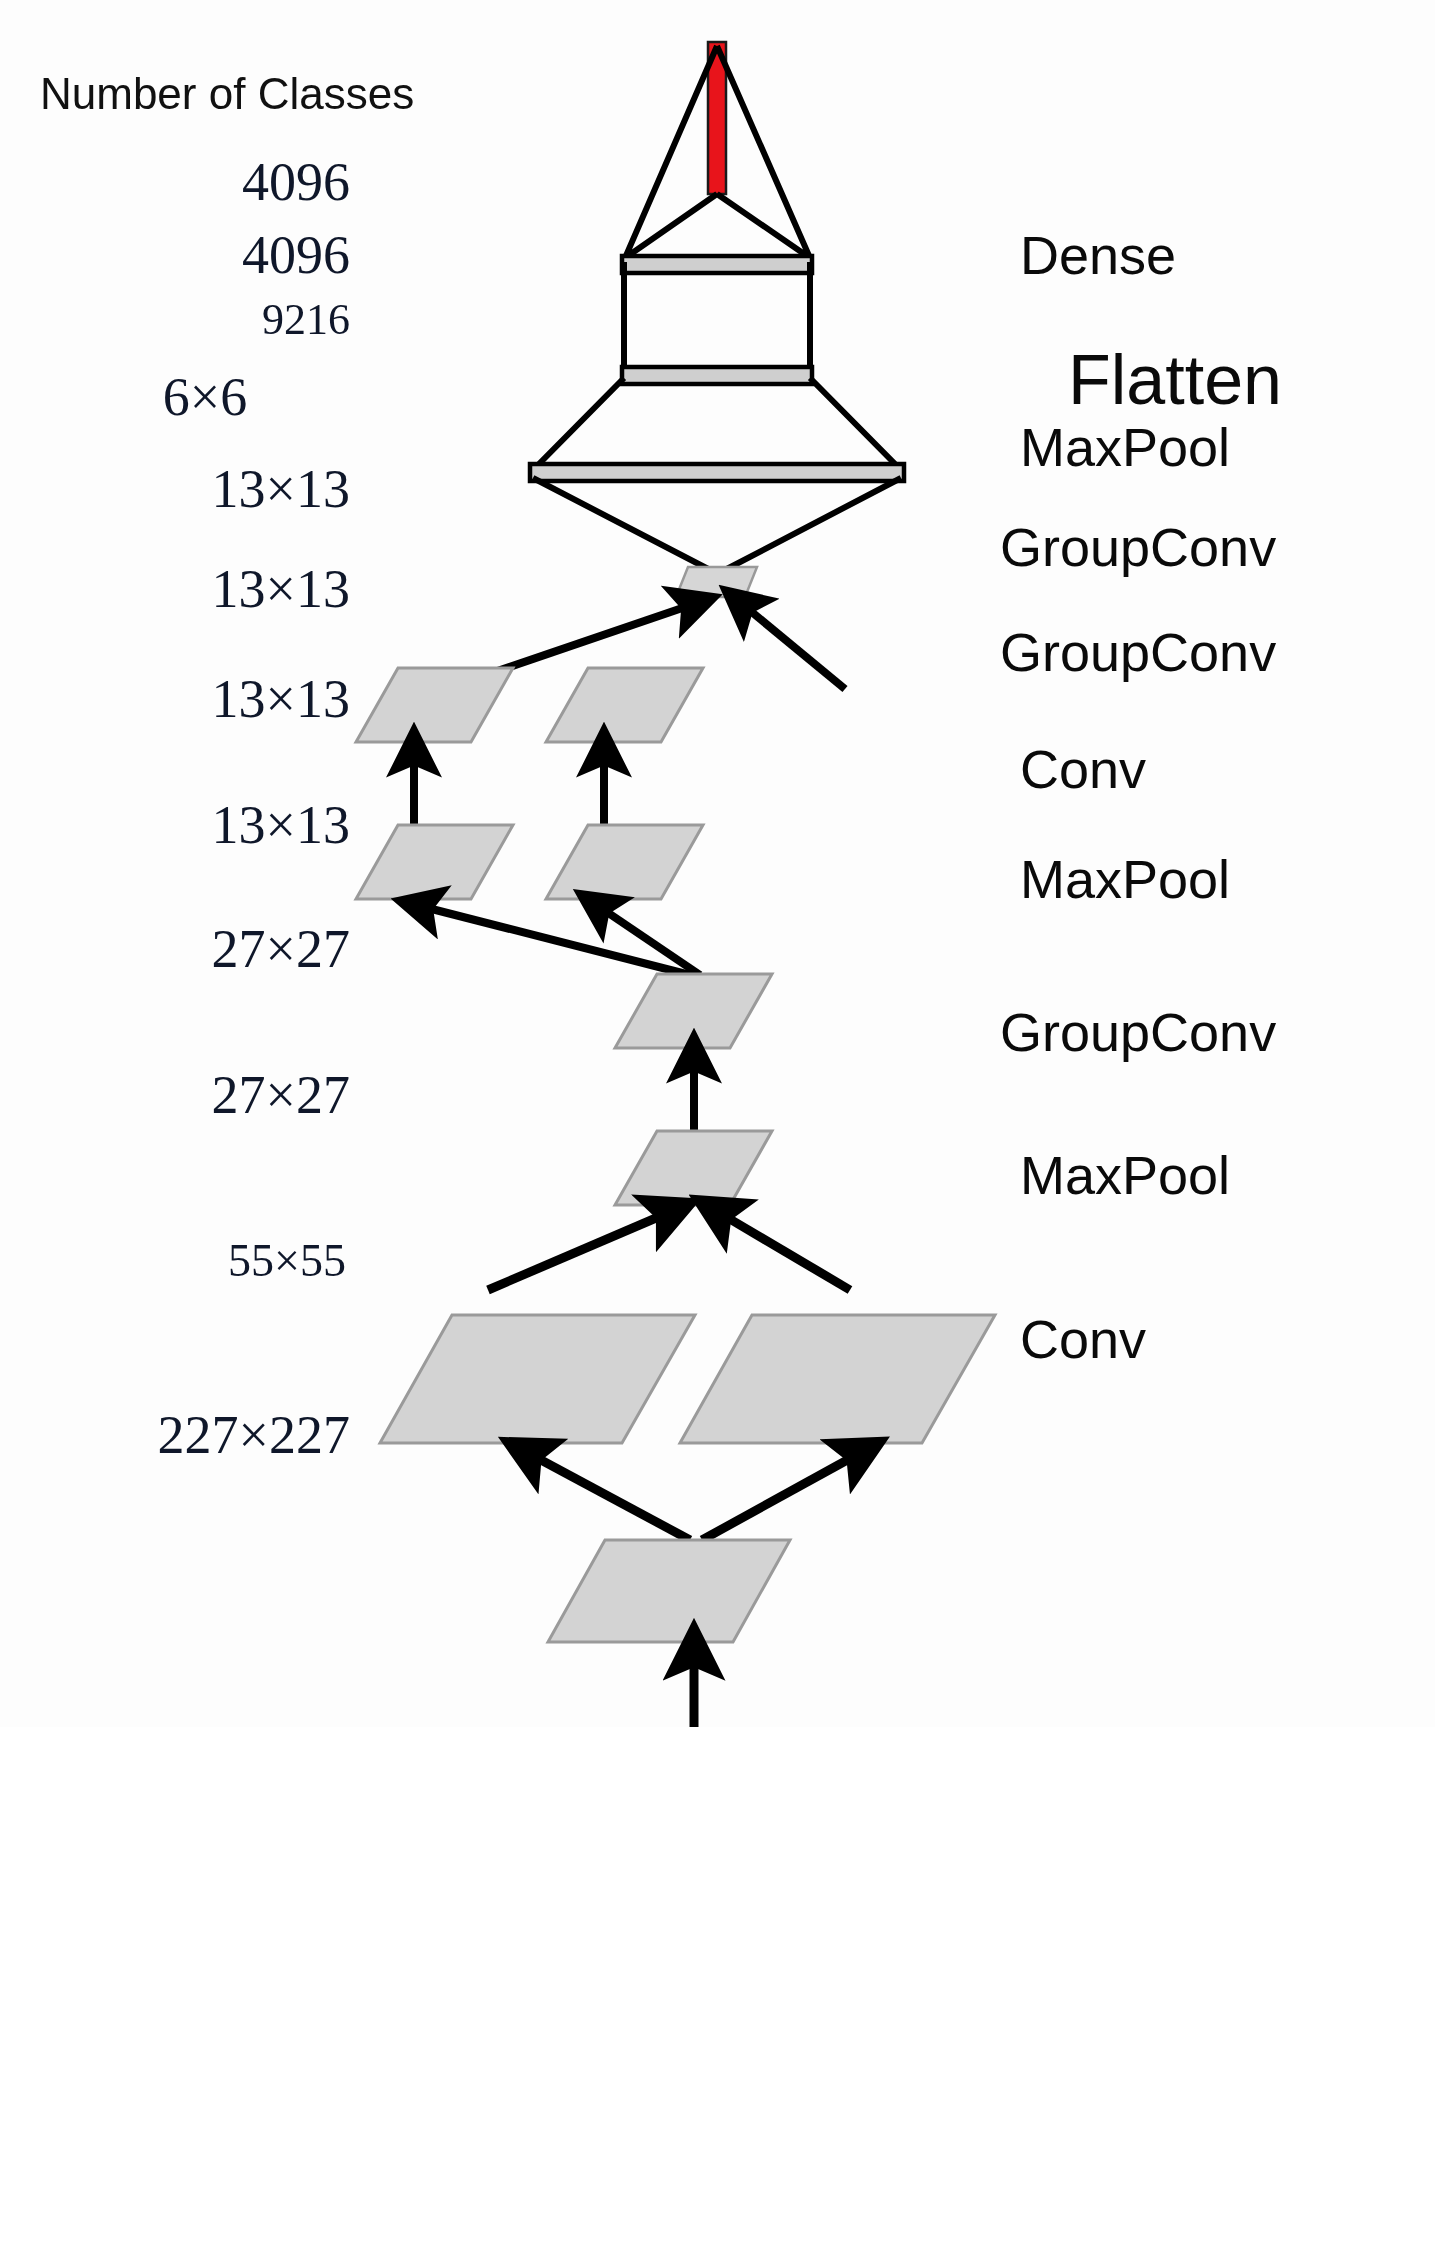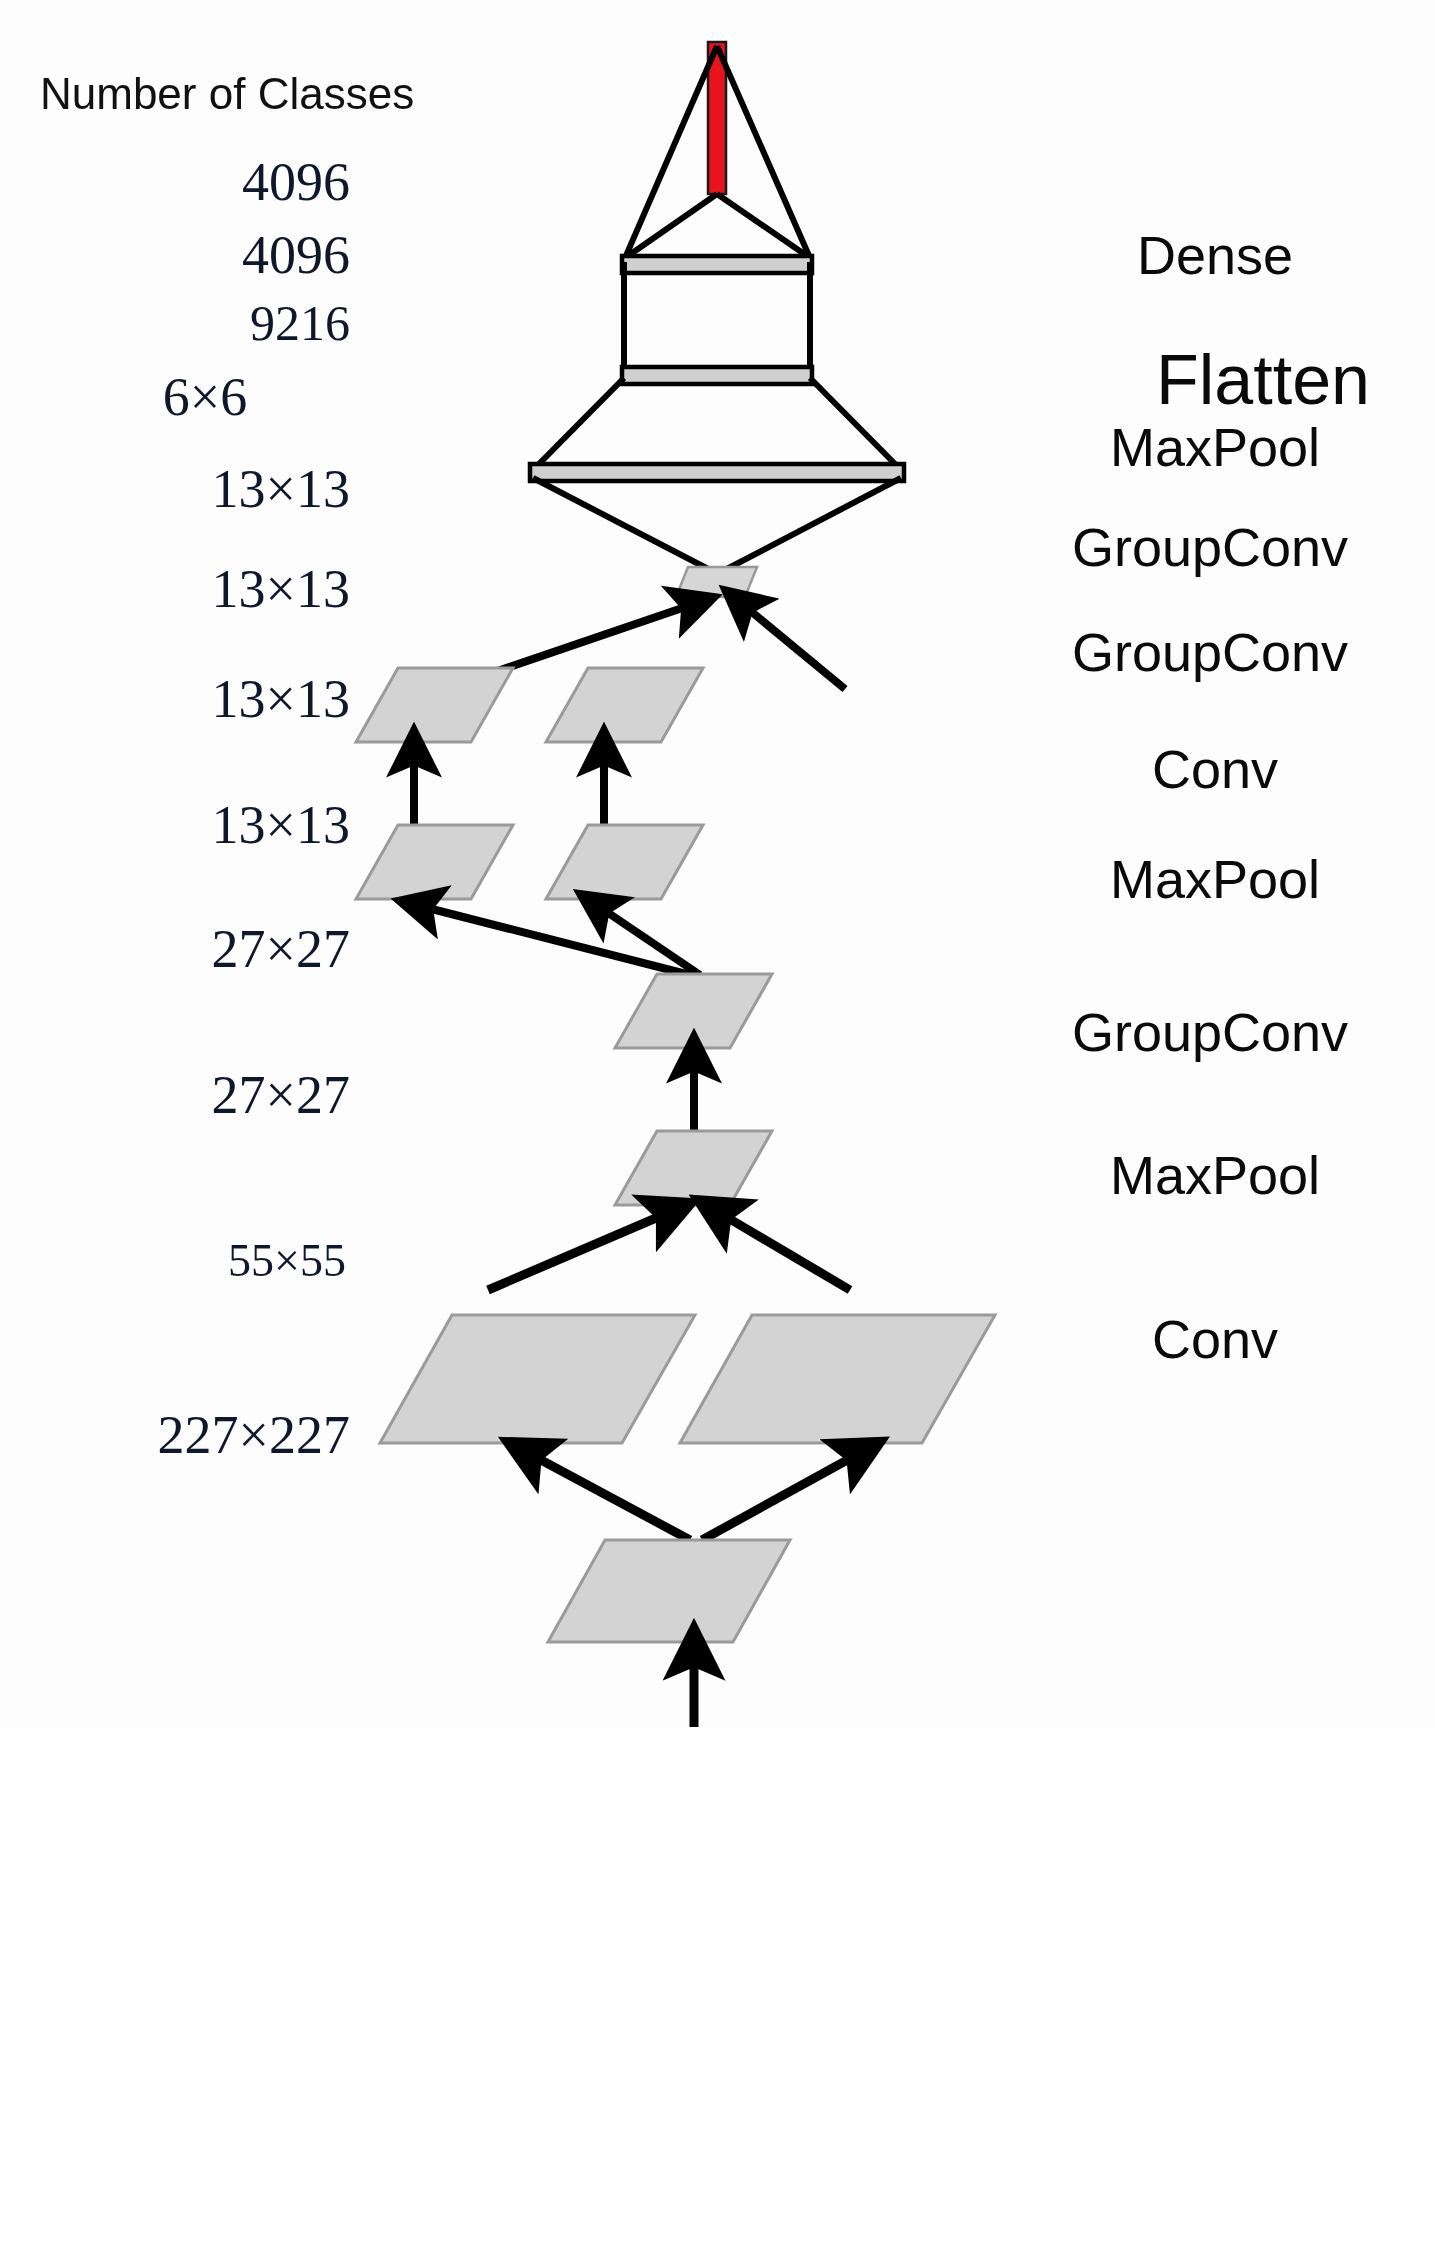--- a/index.html
+++ b/index.html
@@ -27,21 +27,20 @@
     font-family: "Liberation Serif", serif;
     color: #0f172a;
     text-align: right;
     white-space: nowrap;
     line-height: 1;
   }
   .label-right {
     position: absolute;
     font-family: "Liberation Sans", sans-serif;
     color: #0a0a0a;
-    text-align: center;
     white-space: nowrap;
     line-height: 1;
   }
   .label-title {
     position: absolute;
     font-family: "Liberation Sans", sans-serif;
     color: #111111;
     white-space: nowrap;
     line-height: 1;
   }
@@ -122,21 +121,21 @@
 
     <polygon points="515,1978 925,1978 800,2200 387,2200" fill="#c4c4c4" stroke="#5c5c5c" stroke-width="4"></polygon>
   </svg>
 
   <div class="label-title" style="left:40px; top:72px; font-size:44px;">Number of Classes</div>
 
   <div class="label-left" style="left:60px; top:155px; width:290px; font-size:54px;">4096</div>
 
   <div class="label-left" style="left:60px; top:228px; width:290px; font-size:54px;">4096</div>
 
-  <div class="label-left" style="left:60px; top:298px; width:290px; font-size:50px;">9216</div>
+  <div class="label-left" style="left:60px; top:298px; width:290px; font-size:44px;">9216</div>
 
   <div class="label-left" style="left:60px; top:370px; width:290px; font-size:54px;text-align:center;">6×6</div>
 
   <div class="label-left" style="left:40px; top:462px; width:310px; font-size:54px;">13×13</div>
 
   <div class="label-left" style="left:40px; top:562px; width:310px; font-size:54px;">13×13</div>
 
   <div class="label-left" style="left:40px; top:672px; width:310px; font-size:54px;">13×13</div>
 
   <div class="label-left" style="left:40px; top:798px; width:310px; font-size:54px;">13×13</div>

